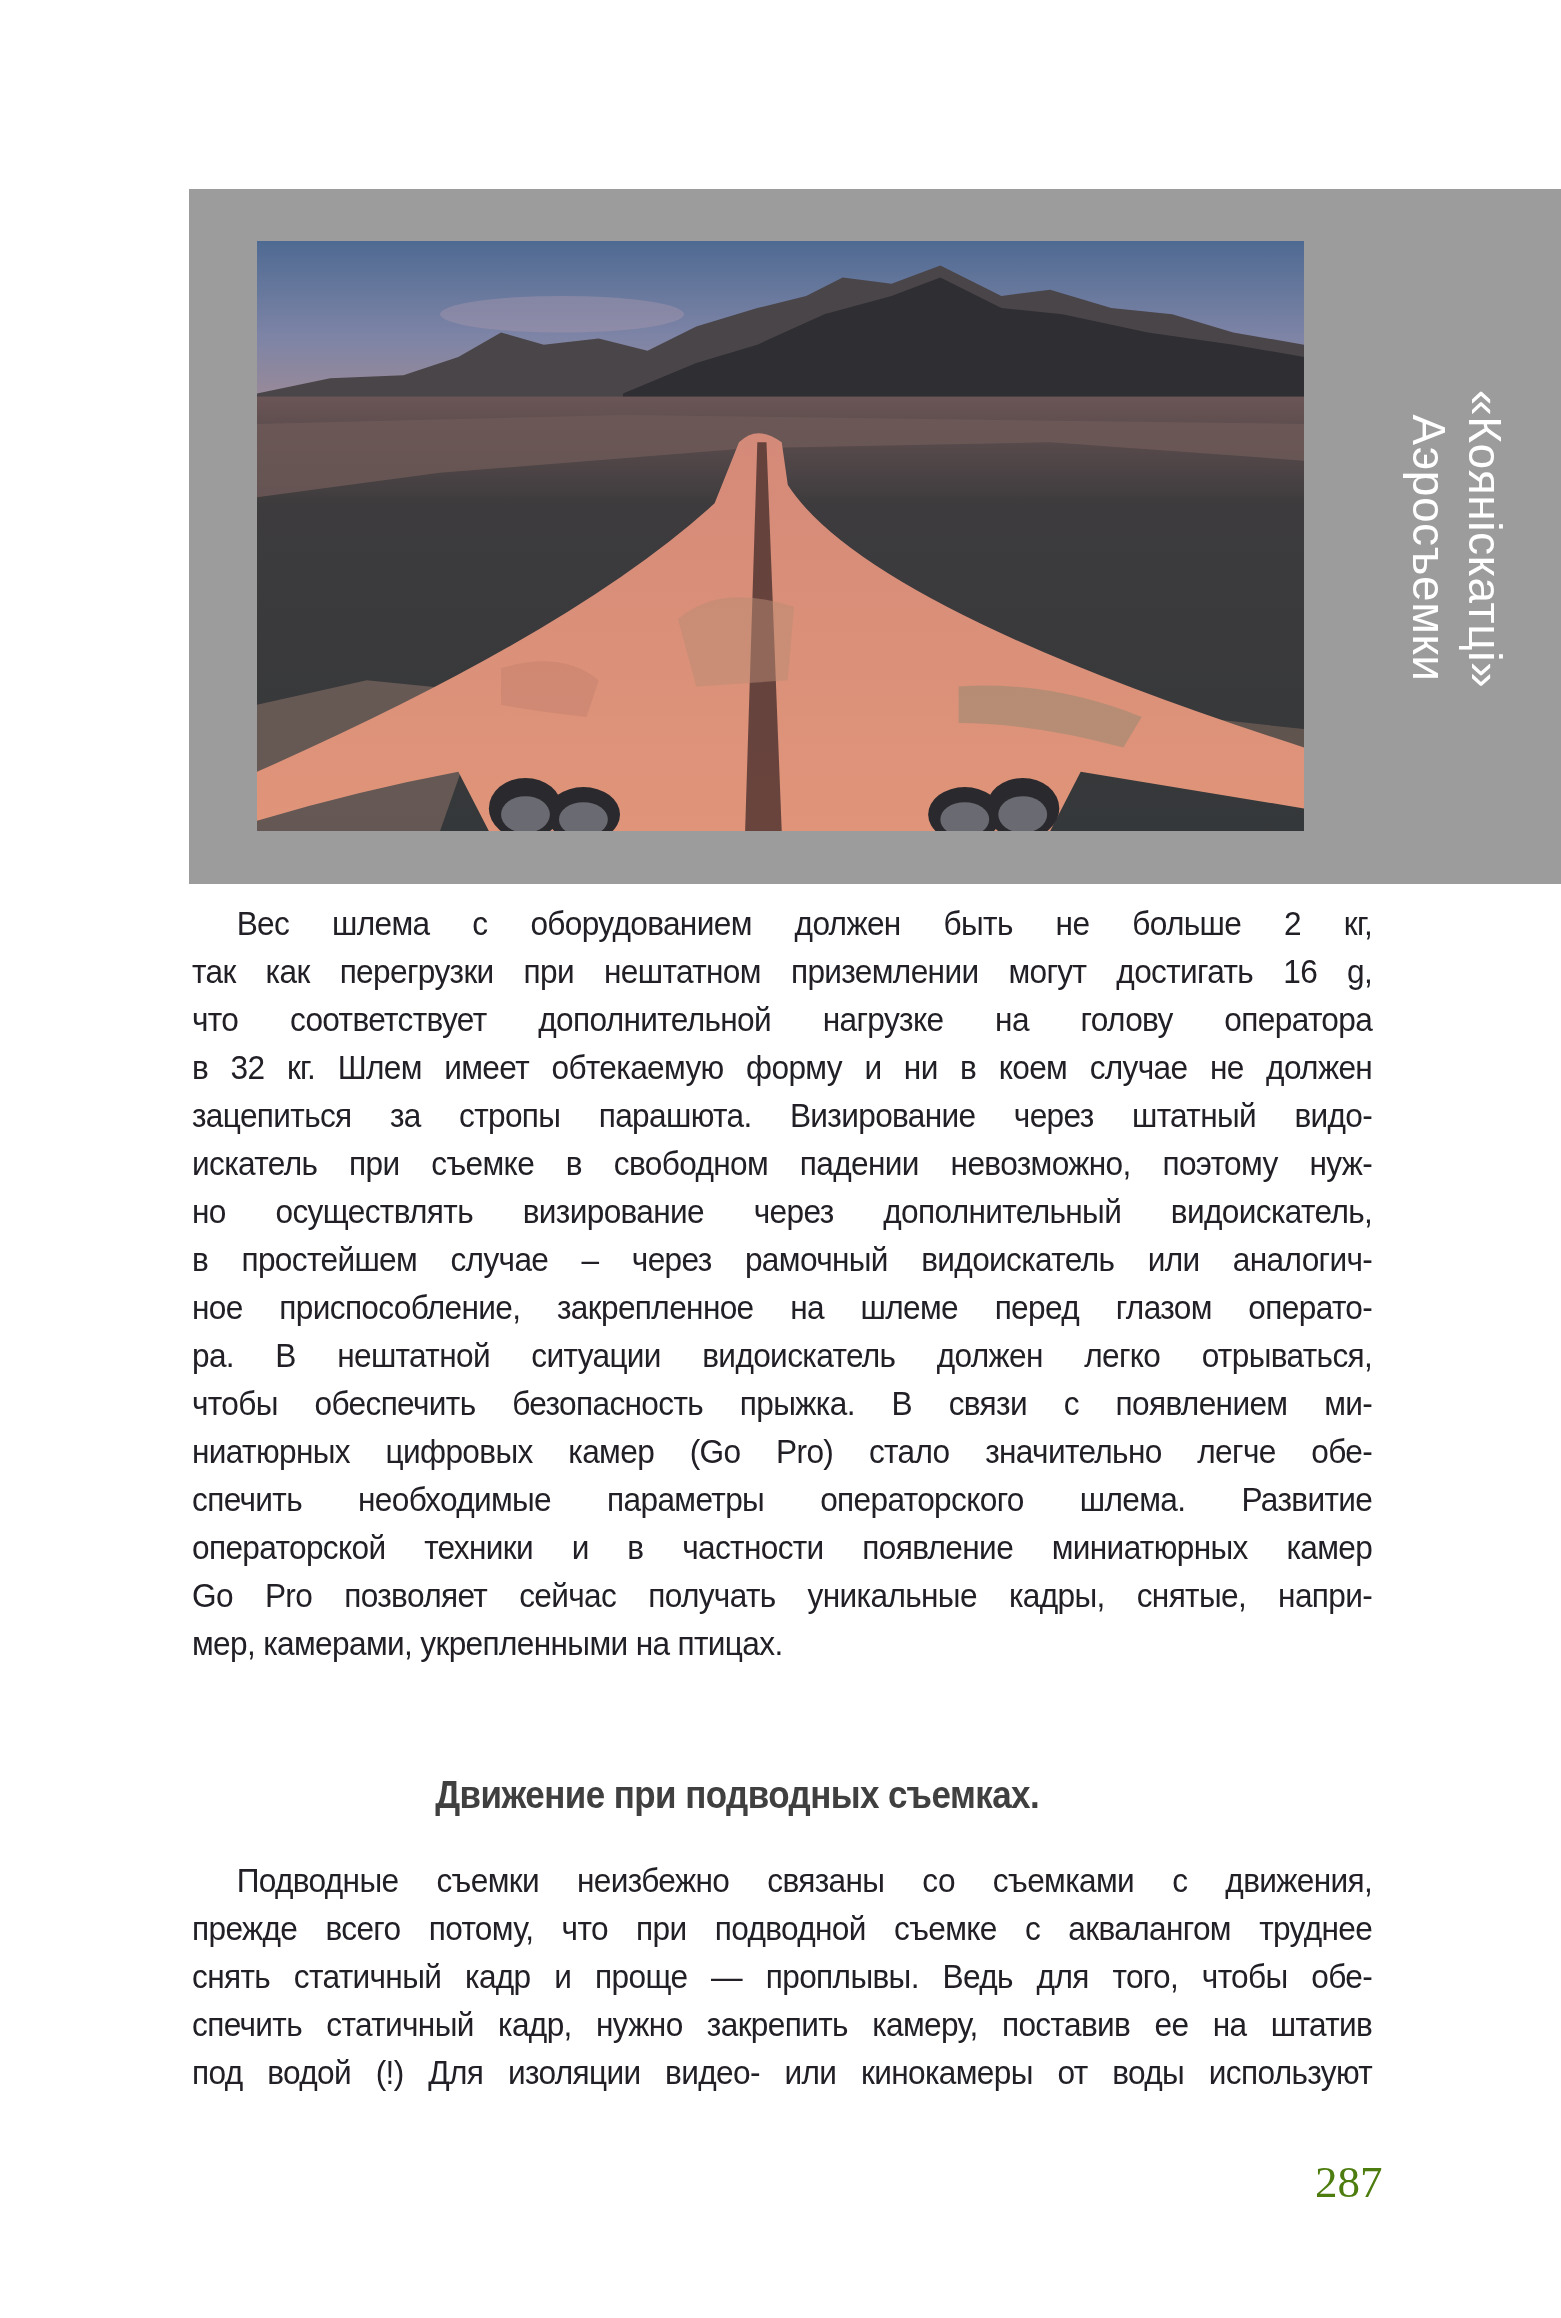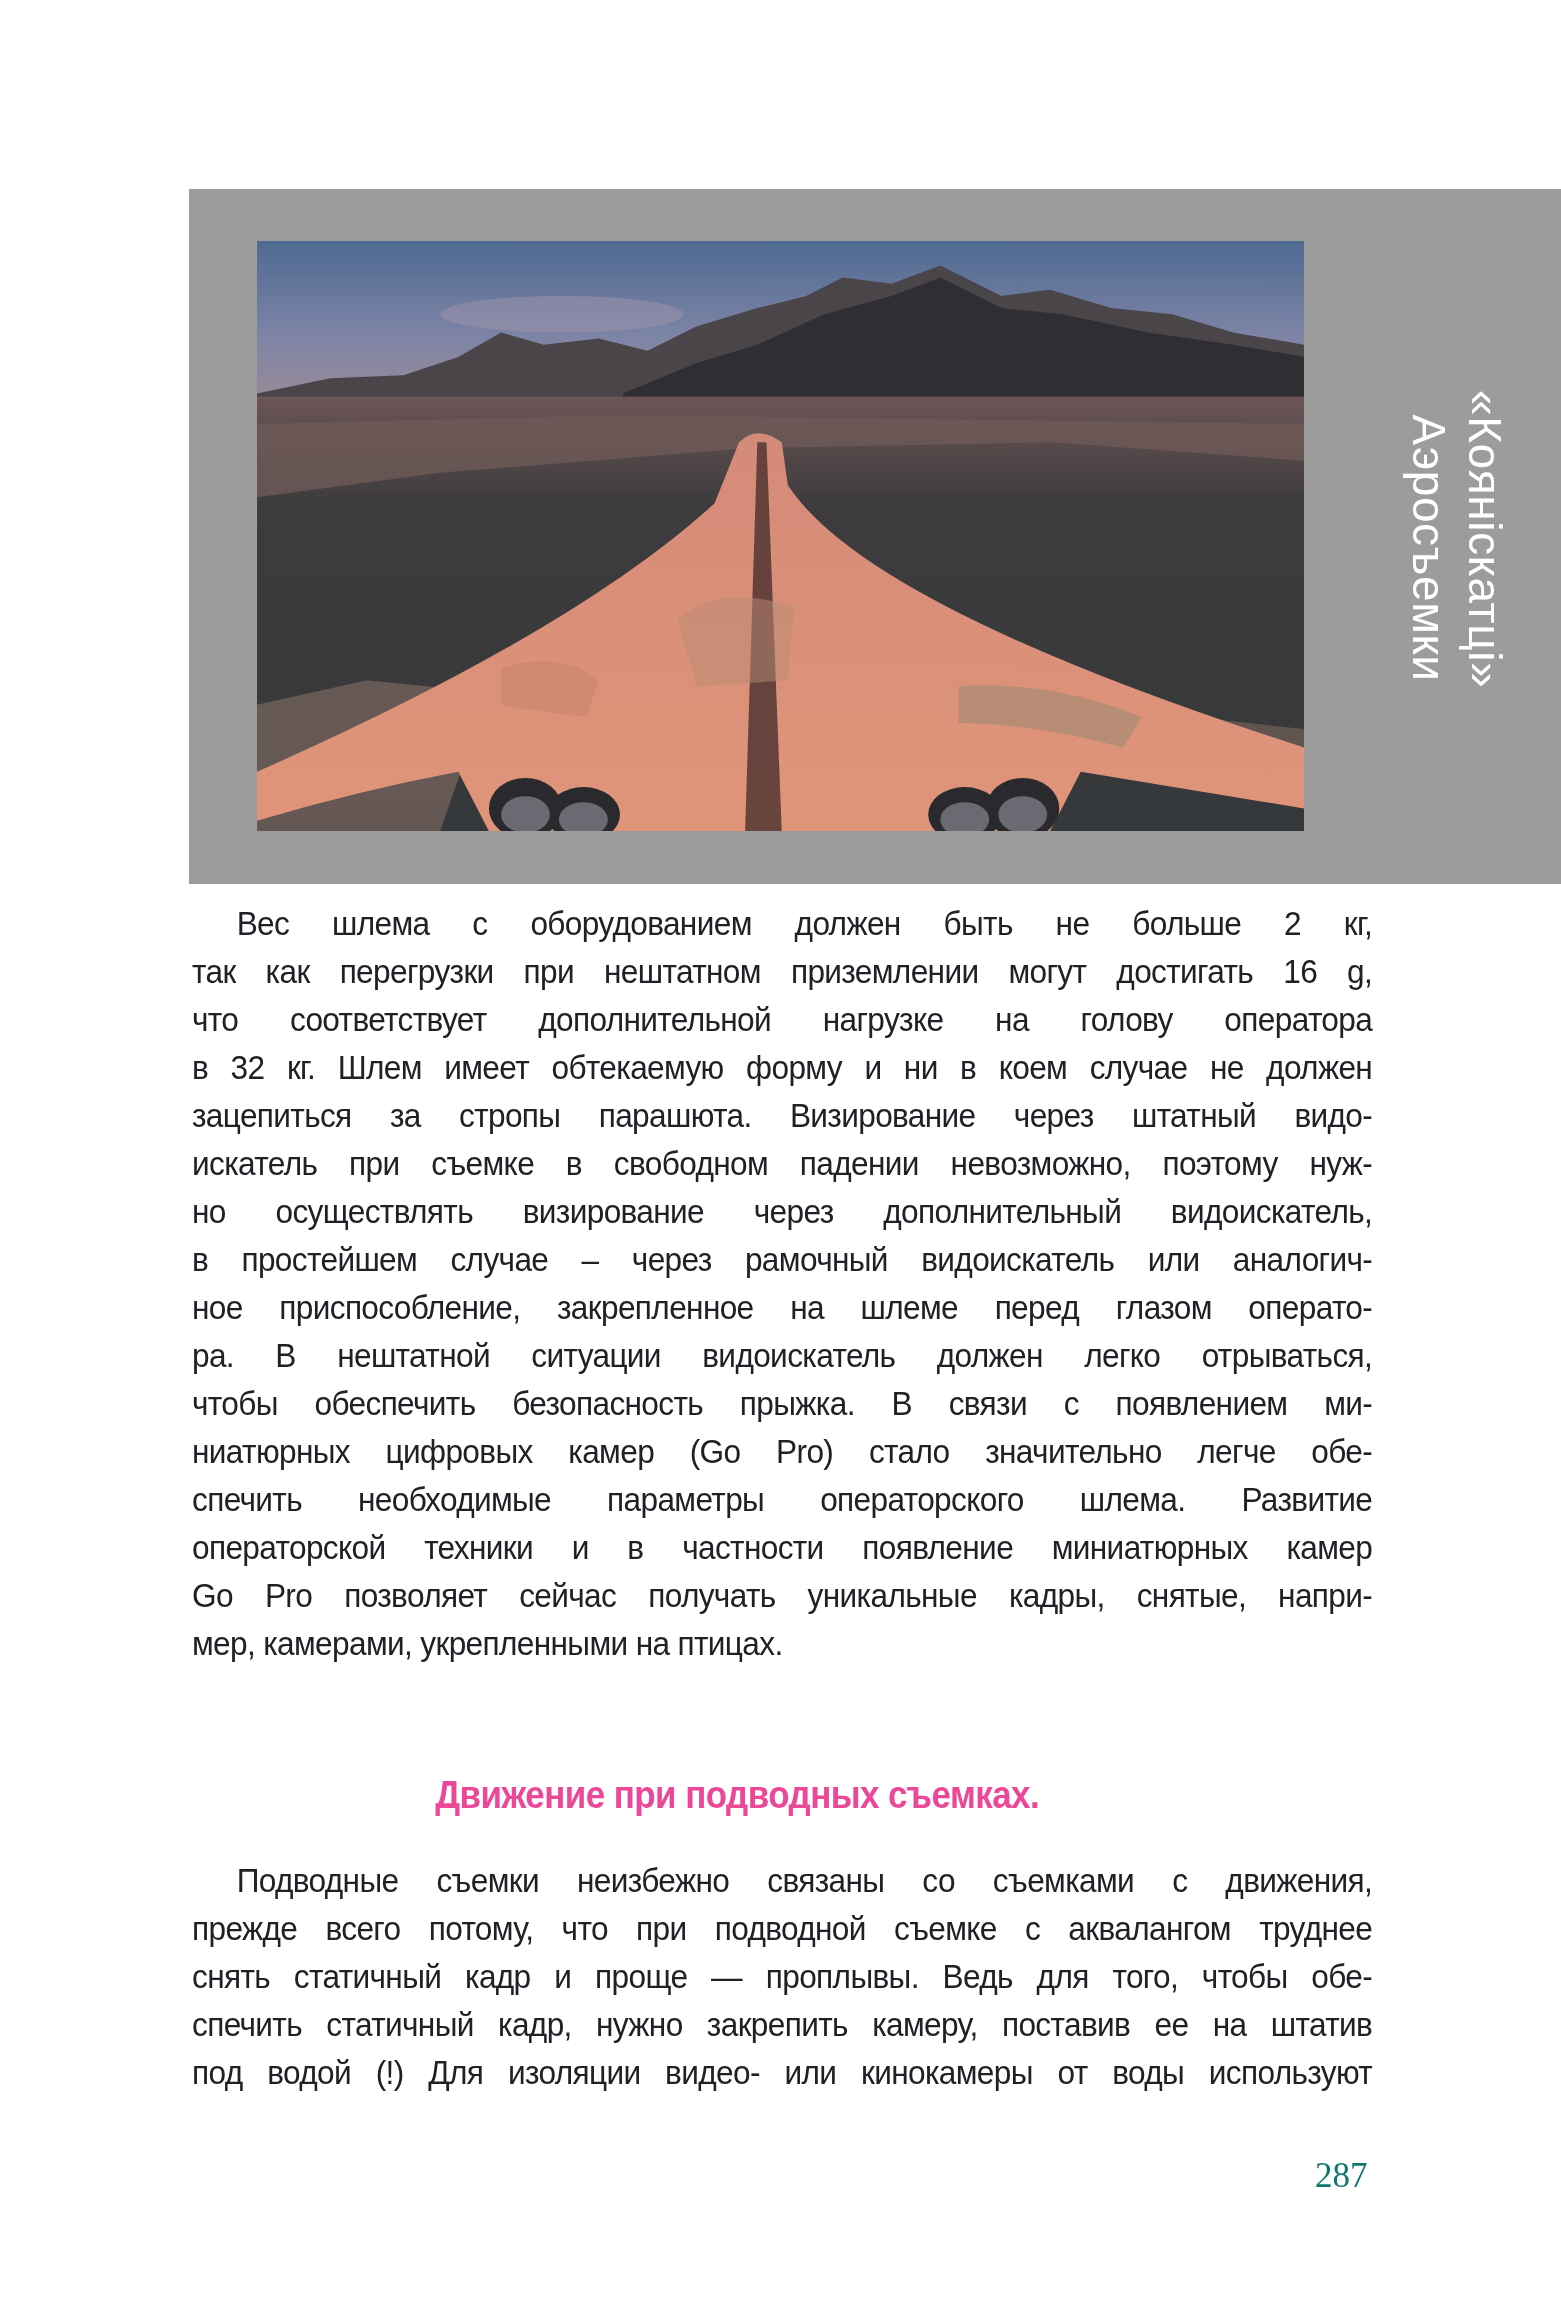--- a/index.html
+++ b/index.html
@@ -40,27 +40,27 @@
   .p1 { top: 899px; }
   .p2 { top: 1856px; }
   .line { display: block; text-align: justify; text-align-last: justify; white-space: nowrap; height: 48px; }
   .line.last { text-align-last: left; }
   .line.indent { padding-left: 48px; }
 
   .heading {
     position: absolute; left: 0; width: 1530px; top: 1774px;
     text-align: center;
     font-family: "Liberation Sans", sans-serif; font-weight: bold;
-    font-size: 38px; color: #ec4899; letter-spacing: -0.6px;
+    font-size: 38px; color: #404040; letter-spacing: -0.6px;
   }
   .heading span { display: inline-block; transform: scaleX(0.92); margin-left: -55px; }
 
   .page-number {
     position: absolute; left: 1315px; top: 2156px;
-    font-family: "Liberation Serif", serif; font-size: 35px; color: #0f766e;
+    font-family: "Liberation Serif", serif; font-size: 45px; color: #4d7c0f;
   }
 </style>
 </head>
 <body>
 
 <div class="panel"></div>
 
 <div class="photo">
   <svg viewBox="0 0 1716 967" preserveAspectRatio="none">
     <defs>

